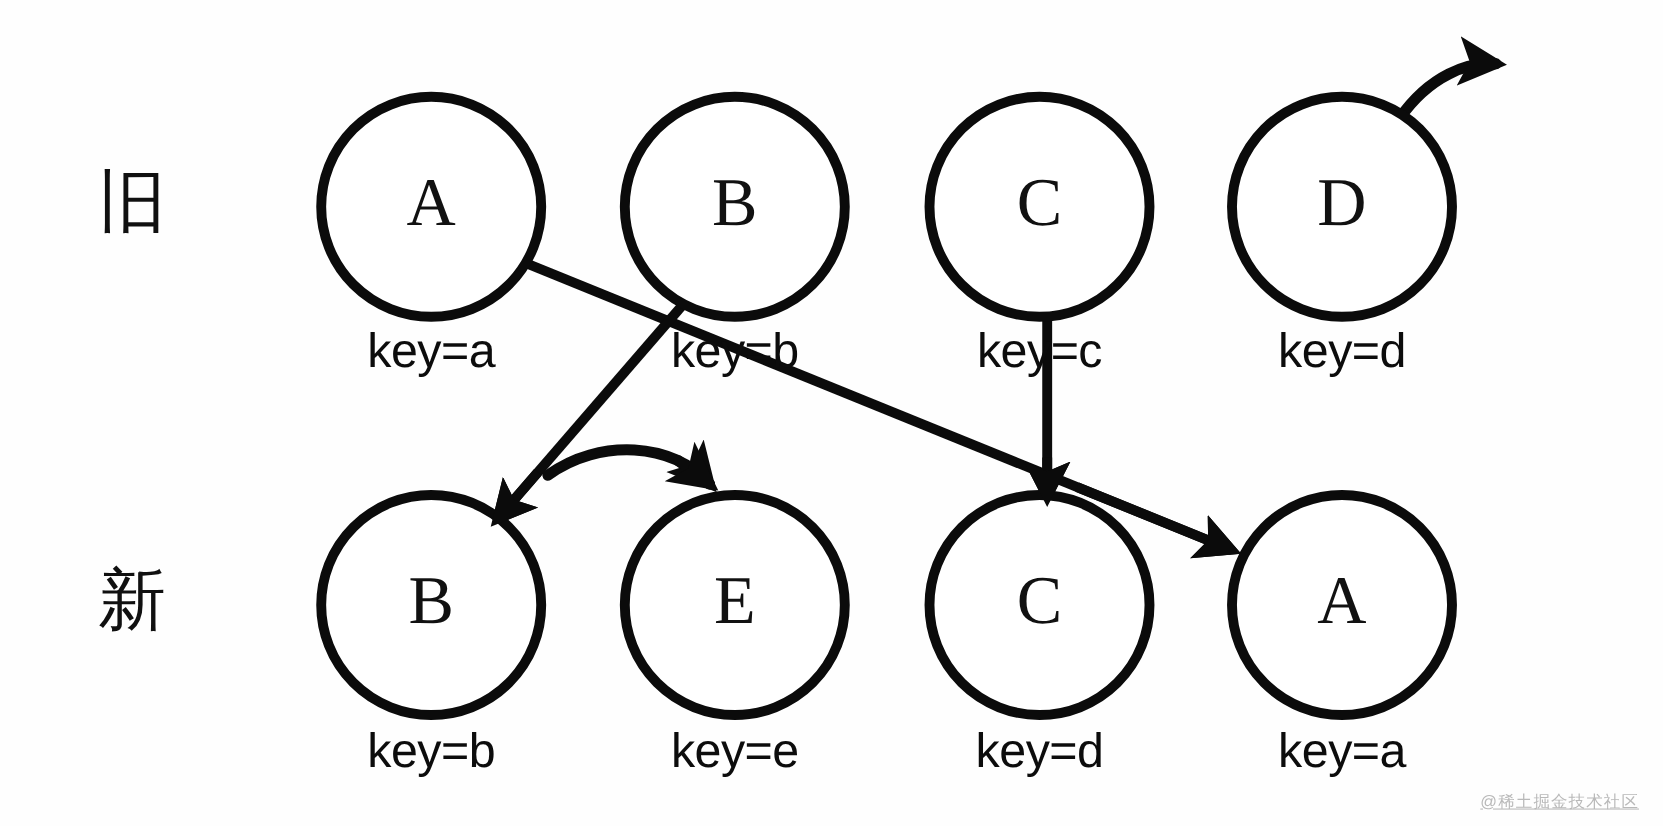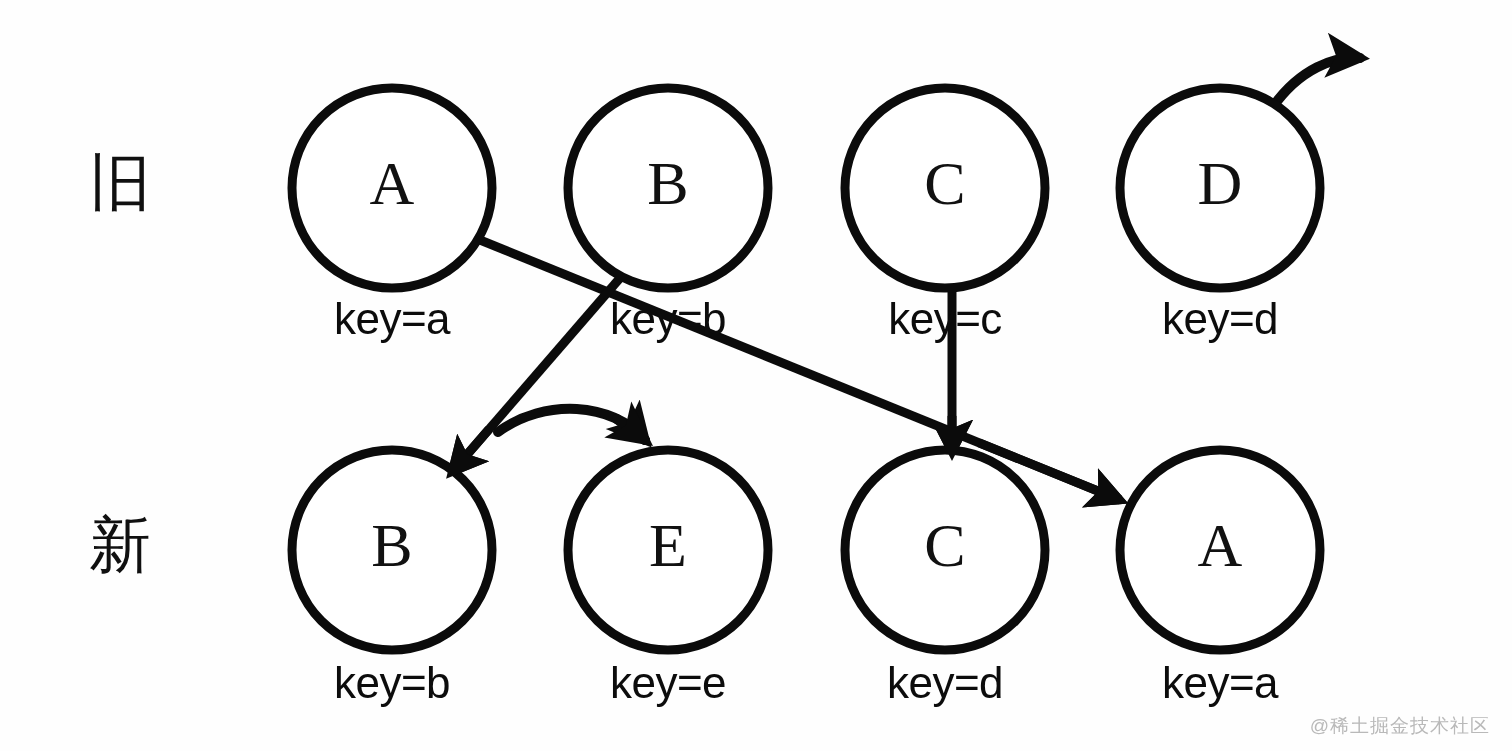--- a/index.html
+++ b/index.html
@@ -66,25 +66,26 @@
     stroke: #0b0b0b;
     stroke-width: 10;
     fill: none;
     stroke-linecap: round;
   }
   .watermark {
     position: absolute;
     right: 22px;
     bottom: 12px;
     font-family: "Liberation Sans", sans-serif;
-    font-size: 19px;
+    font-size: 15px;
     color: #b9b9b9;
     letter-spacing: 1px;
     user-select: none;
     white-space: nowrap;
+    text-decoration: underline;
   }
 </style>
 </head>
 <body>
 
 <div id="stage">
 
   <svg class="diagram" viewBox="0 0 1512 751">
     <defs>
       <marker id="arrowhead-straight" markerWidth="5.2" markerHeight="5.2" refX="3.6" refY="2.6" orient="auto" markerUnits="strokeWidth">

